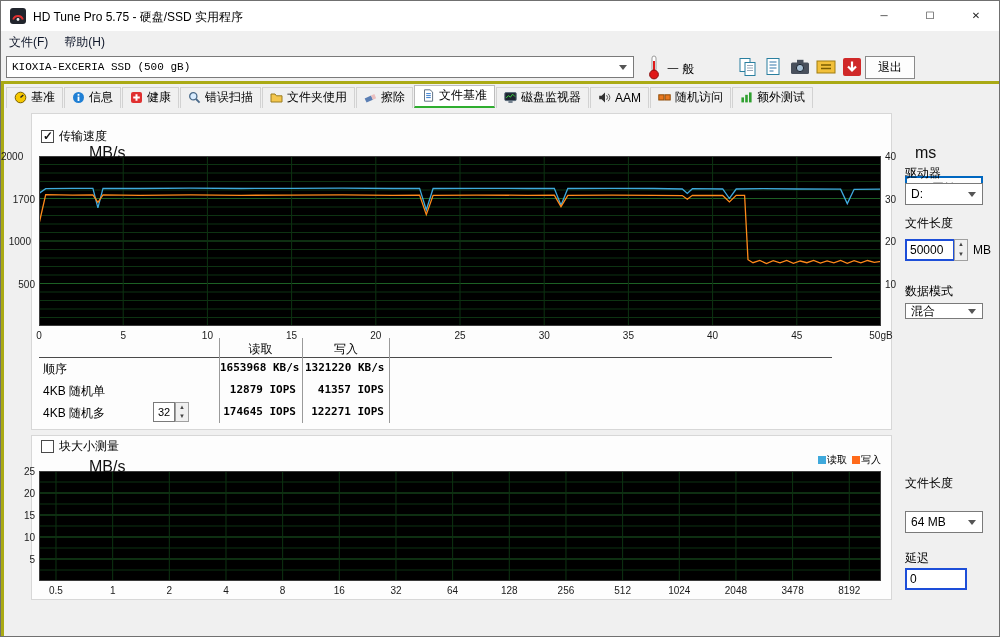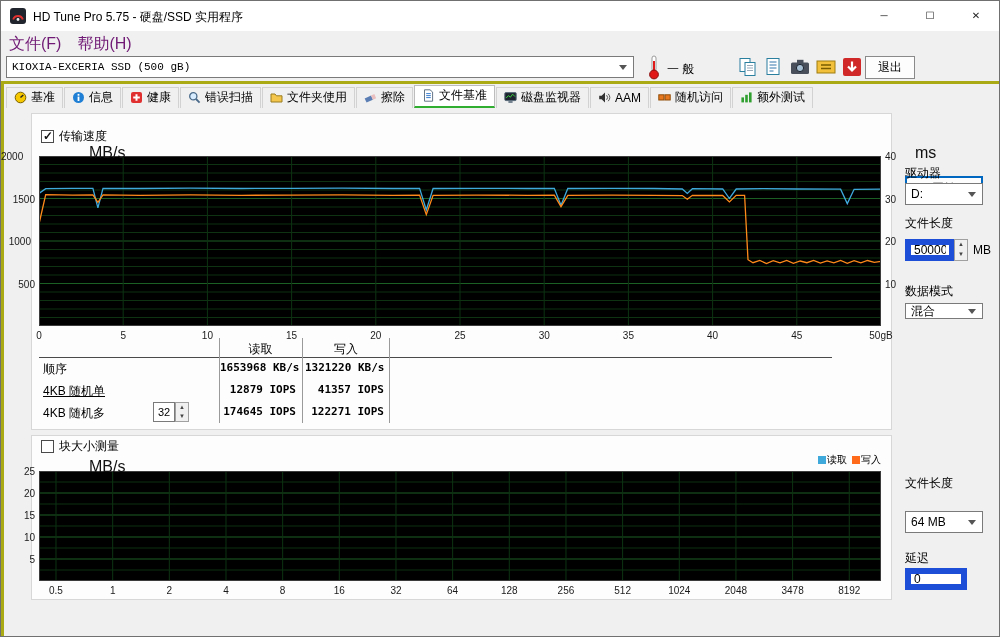--- a/index.html
+++ b/index.html
@@ -11,21 +11,21 @@
   
   .titlebar { position:absolute; left:0; top:0; width:100%; height:30px; background:#ffffff; }
   .app-icon { position:absolute; left:9px; top:7px; width:16px; height:16px; }
   .app-icon svg { width:16px; height:16px; display:block; }
   .title-text { position:absolute; left:32px; top:8px; font-size:12px; color:#000; white-space:nowrap; }
   #win-controls { position:absolute; right:0; top:0; display:flex; }
   .winbtn { width:46px; height:30px; text-align:center; line-height:30px; font-size:10px; color:#222; }
 
   
   .menubar { position:absolute; left:0; top:30px; width:100%; height:22px; background:#f0f0f0; }
-  .menu-item { display:inline-block; padding:3px 8px 0 8px; font-size:16px; color:#701a75; }
+  .menu-item { display:inline-block; padding:3px 8px 0 8px; font-size:12px; color:#0f172a; }
 
   
   .toolbar { position:absolute; left:0; top:52px; width:100%; height:28px; background:#f0f0f0; }
   .combo { position:absolute; background:#fff; border:1px solid #7a7a7a; font-size:12px; color:#000; }
   .combo .ctext { position:absolute; left:5px; top:50%; transform:translateY(-50%); white-space:nowrap; }
   .combo .carrow { position:absolute; right:6px; top:50%; margin-top:-2px; width:0; height:0;
                    border:4px solid transparent; border-top:5px solid #555; }
   .combo.mono .ctext { font-family:Liberation Mono, monospace; font-size:11px; }
   .thermo { position:absolute; left:646px; top:1px; width:14px; height:26px; }
   .thermo svg { width:14px; height:26px; display:block; }
@@ -81,21 +81,21 @@
   .tick.r { text-align:right; }
   .tick.c { text-align:center; }
   .tbl-head { position:absolute; font-size:12px; text-align:center; color:#000; }
   .tbl-label { position:absolute; font-size:12px; color:#000; white-space:nowrap; }
   .tbl-val { position:absolute; font-family:"DejaVu Sans Mono",monospace; font-weight:bold;
              font-size:11px; text-align:right; color:#000; white-space:nowrap; }
   .tbl-line-h { position:absolute; height:1px; background:#4a4a4a; }
   .tbl-line-v { position:absolute; width:1px; background:#9a9a9a; }
 
   
-  .field { position:absolute; background:#fff; border:6px solid #1d4ed8; font-size:12px;
+  .field { position:absolute; background:#fff; border:2px solid #1d4ed8; font-size:12px;
            padding:0 3px; color:#000; font-family:"Liberation Sans",sans-serif; }
   .spin-btns { position:absolute; width:14px; background:#f0f0f0; border:1px solid #a0a0a0;
                display:flex; flex-direction:column; }
   .spin-btns div { flex:1; font-size:6px; line-height:9px; text-align:center; color:#444; }
   .spin-field { position:absolute; background:#fff; border:1px solid #7a7a7a; font-size:11px;
                 text-align:center; line-height:18px; color:#000; }
   .side-label { position:absolute; font-size:12px; color:#000; white-space:nowrap; }
   .btn-start { border:2px solid #0067c0; line-height:20px;margin-top:46px; }
 </style>
 </head>
@@ -398,33 +398,33 @@
   <div id="gen">
       <div class="tbl-head" style="left: 218px; top: 340px; width: 83px;">读取</div>
       <div class="tbl-head" style="left: 302px; top: 340px; width: 86px;">写入</div>
       <div class="tbl-line-h" style="left: 38px; top: 356px; width: 793px;"></div>
       <div class="tbl-line-v" style="left: 218px; top: 337px; height: 85px;"></div>
       <div class="tbl-line-v" style="left: 301px; top: 337px; height: 85px;"></div>
       <div class="tbl-line-v" style="left: 388px; top: 337px; height: 85px;"></div>
       <div class="tbl-label" style="left: 42px; top: 360px;">顺序</div>
       <div class="tbl-val" style="left: 219px; top: 360px; width: 76px;">1653968 KB/s</div>
       <div class="tbl-val" style="left: 304px; top: 360px; width: 79px;">1321220 KB/s</div>
-      <div class="tbl-label" style="left: 42px; top: 382px; text-decoration: underline;">4KB 随机单</div>
+      <div class="tbl-label" style="left: 42px; top: 382px;">4KB 随机单</div>
       <div class="tbl-val" style="left: 219px; top: 382px; width: 76px;">12879 IOPS</div>
       <div class="tbl-val" style="left: 304px; top: 382px; width: 79px;">41357 IOPS</div>
       <div class="tbl-label" style="left: 42px; top: 404px;">4KB 随机多</div>
       <div class="spin-field" style="left: 152px; top: 401px; width: 22px; height: 20px;">32</div>
       <div class="spin-btns" style="left: 174px; top: 401px; height: 20px; position: absolute;">
         <div>▲</div>
         <div>▼</div>
       </div>
       <div class="tbl-val" style="left: 219px; top: 404px; width: 76px;">174645 IOPS</div>
       <div class="tbl-val" style="left: 304px; top: 404px; width: 79px;">122271 IOPS</div>
       <div class="tick r" style="left: 0px; top: 150px; width: 15px;">2000</div>
-      <div class="tick r" style="left: 0px; top: 192.5px; width: 34px;">1500</div>
+      <div class="tick r" style="left: 0px; top: 192.5px; width: 34px;">1700</div>
       <div class="tick r" style="left: 0px; top: 235px; width: 30px;">1000</div>
       <div class="tick r" style="left: 0px; top: 277.5px; width: 34px;">500</div>
       <div class="tick" style="left: 884px; top: 150px; width: 26px;">40</div>
       <div class="tick" style="left: 884px; top: 192.5px; width: 26px;">30</div>
       <div class="tick" style="left: 884px; top: 235px; width: 26px;">20</div>
       <div class="tick" style="left: 884px; top: 277.5px; width: 26px;">10</div>
       <div class="tick c" style="left: 18px; top: 329px; width: 40px;">0</div>
       <div class="tick c" style="left: 102.2px; top: 329px; width: 40px;">5</div>
       <div class="tick c" style="left: 186.4px; top: 329px; width: 40px;">10</div>
       <div class="tick c" style="left: 270.6px; top: 329px; width: 40px;">15</div>

